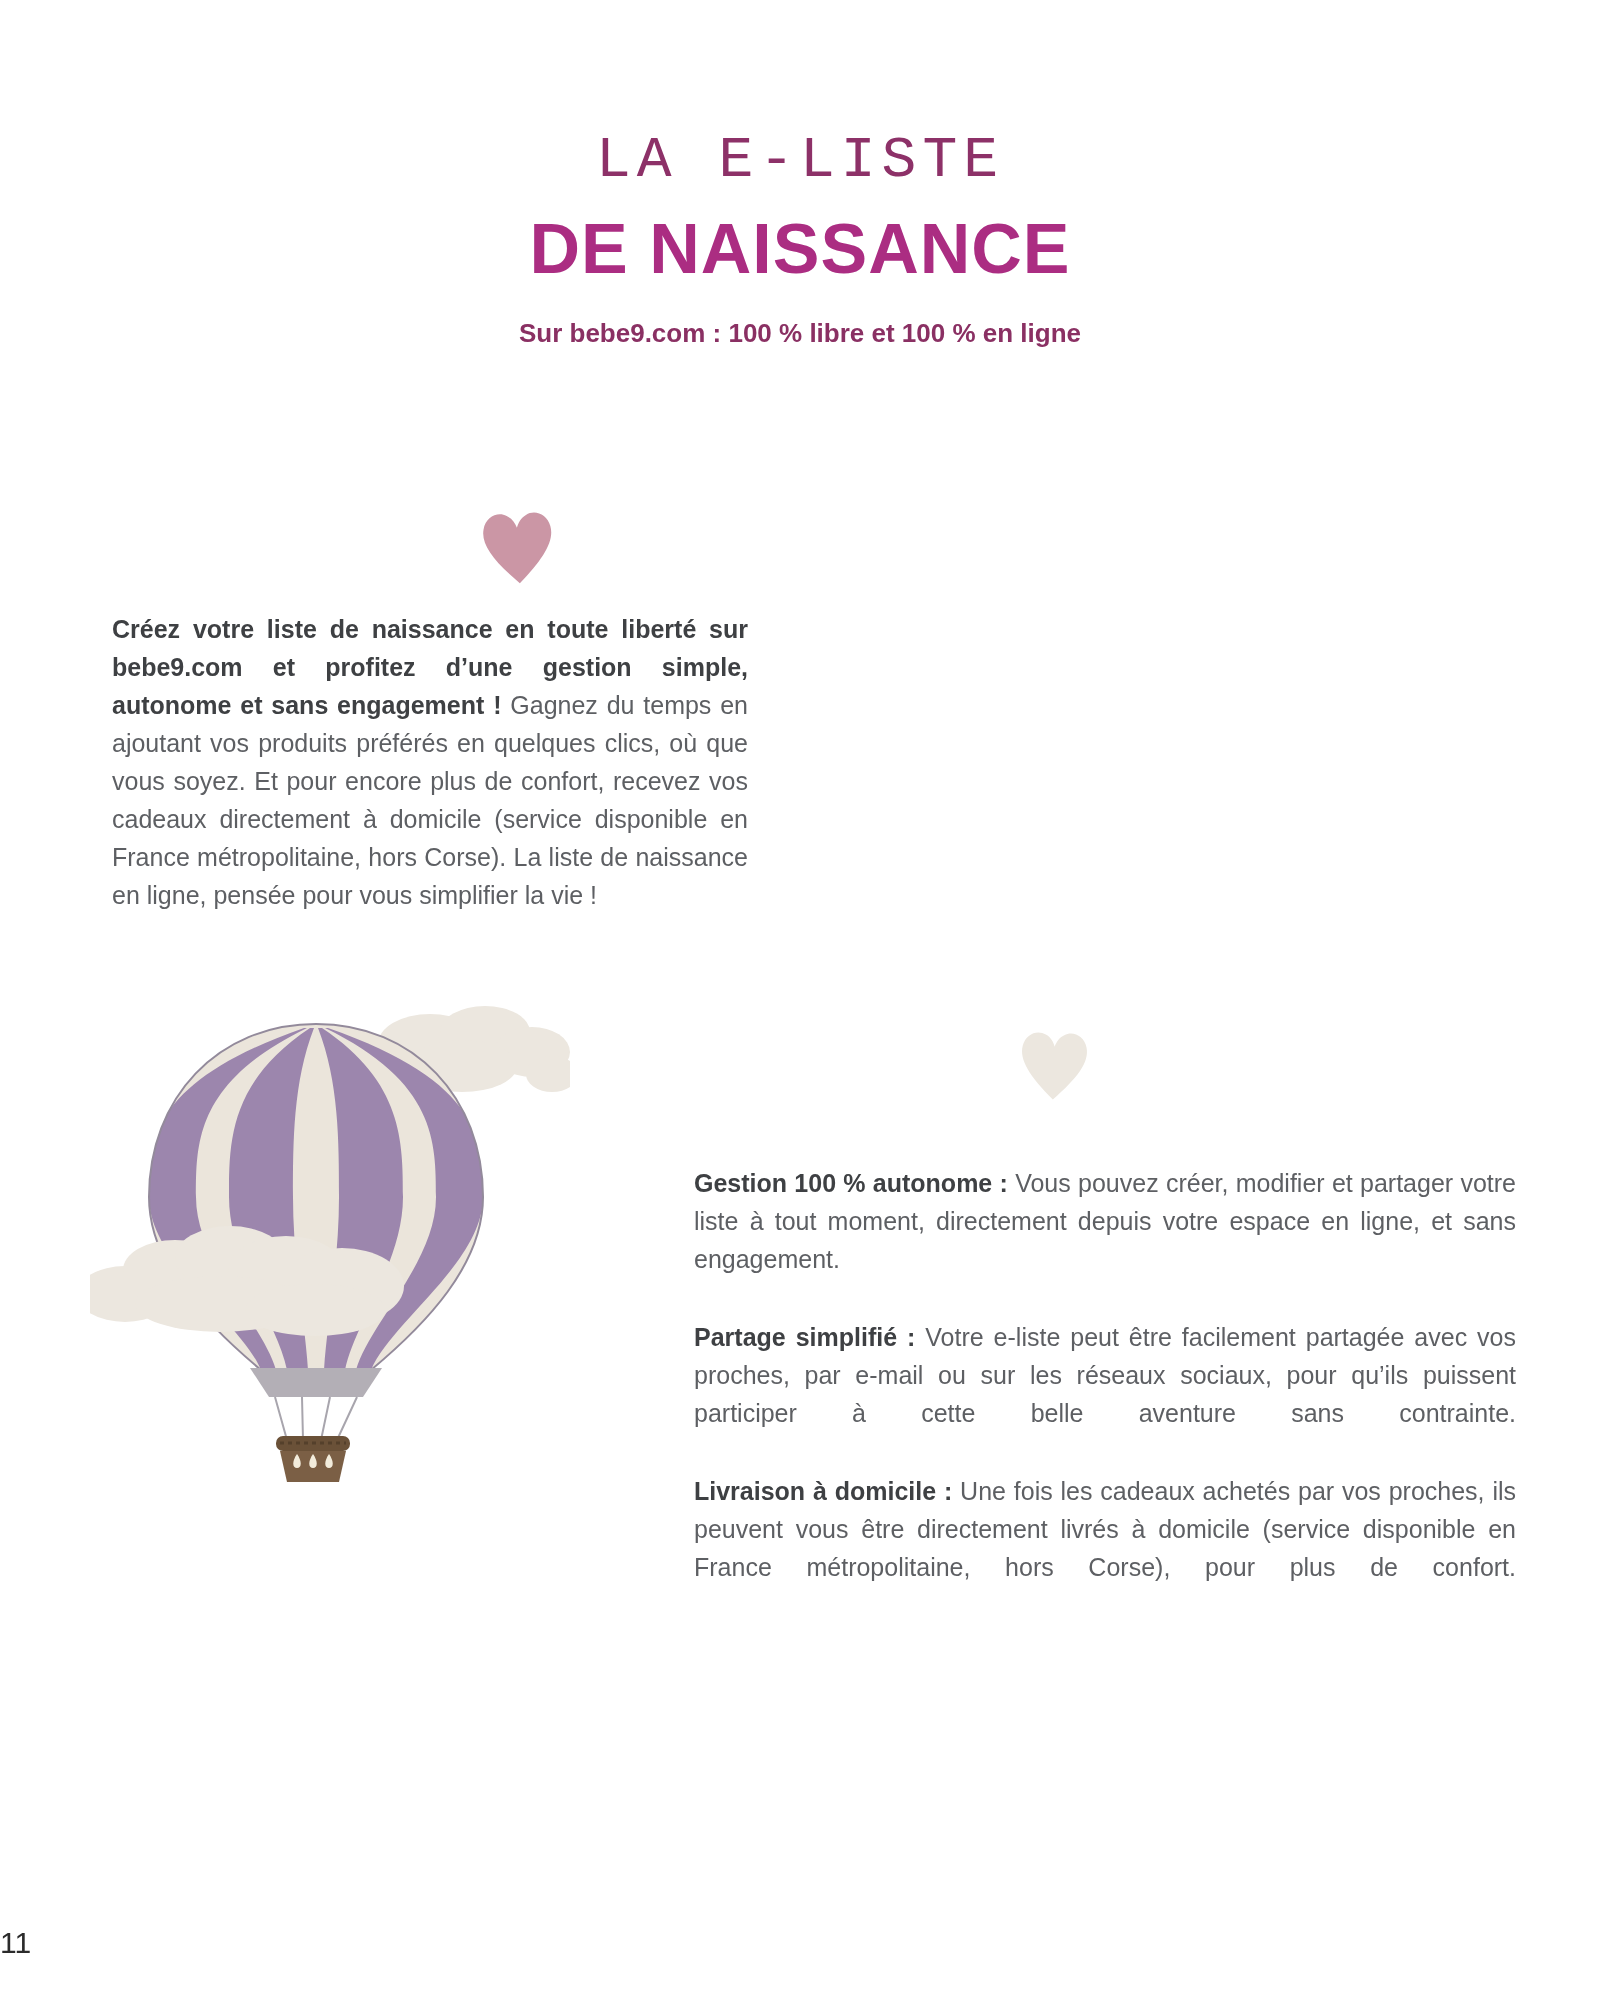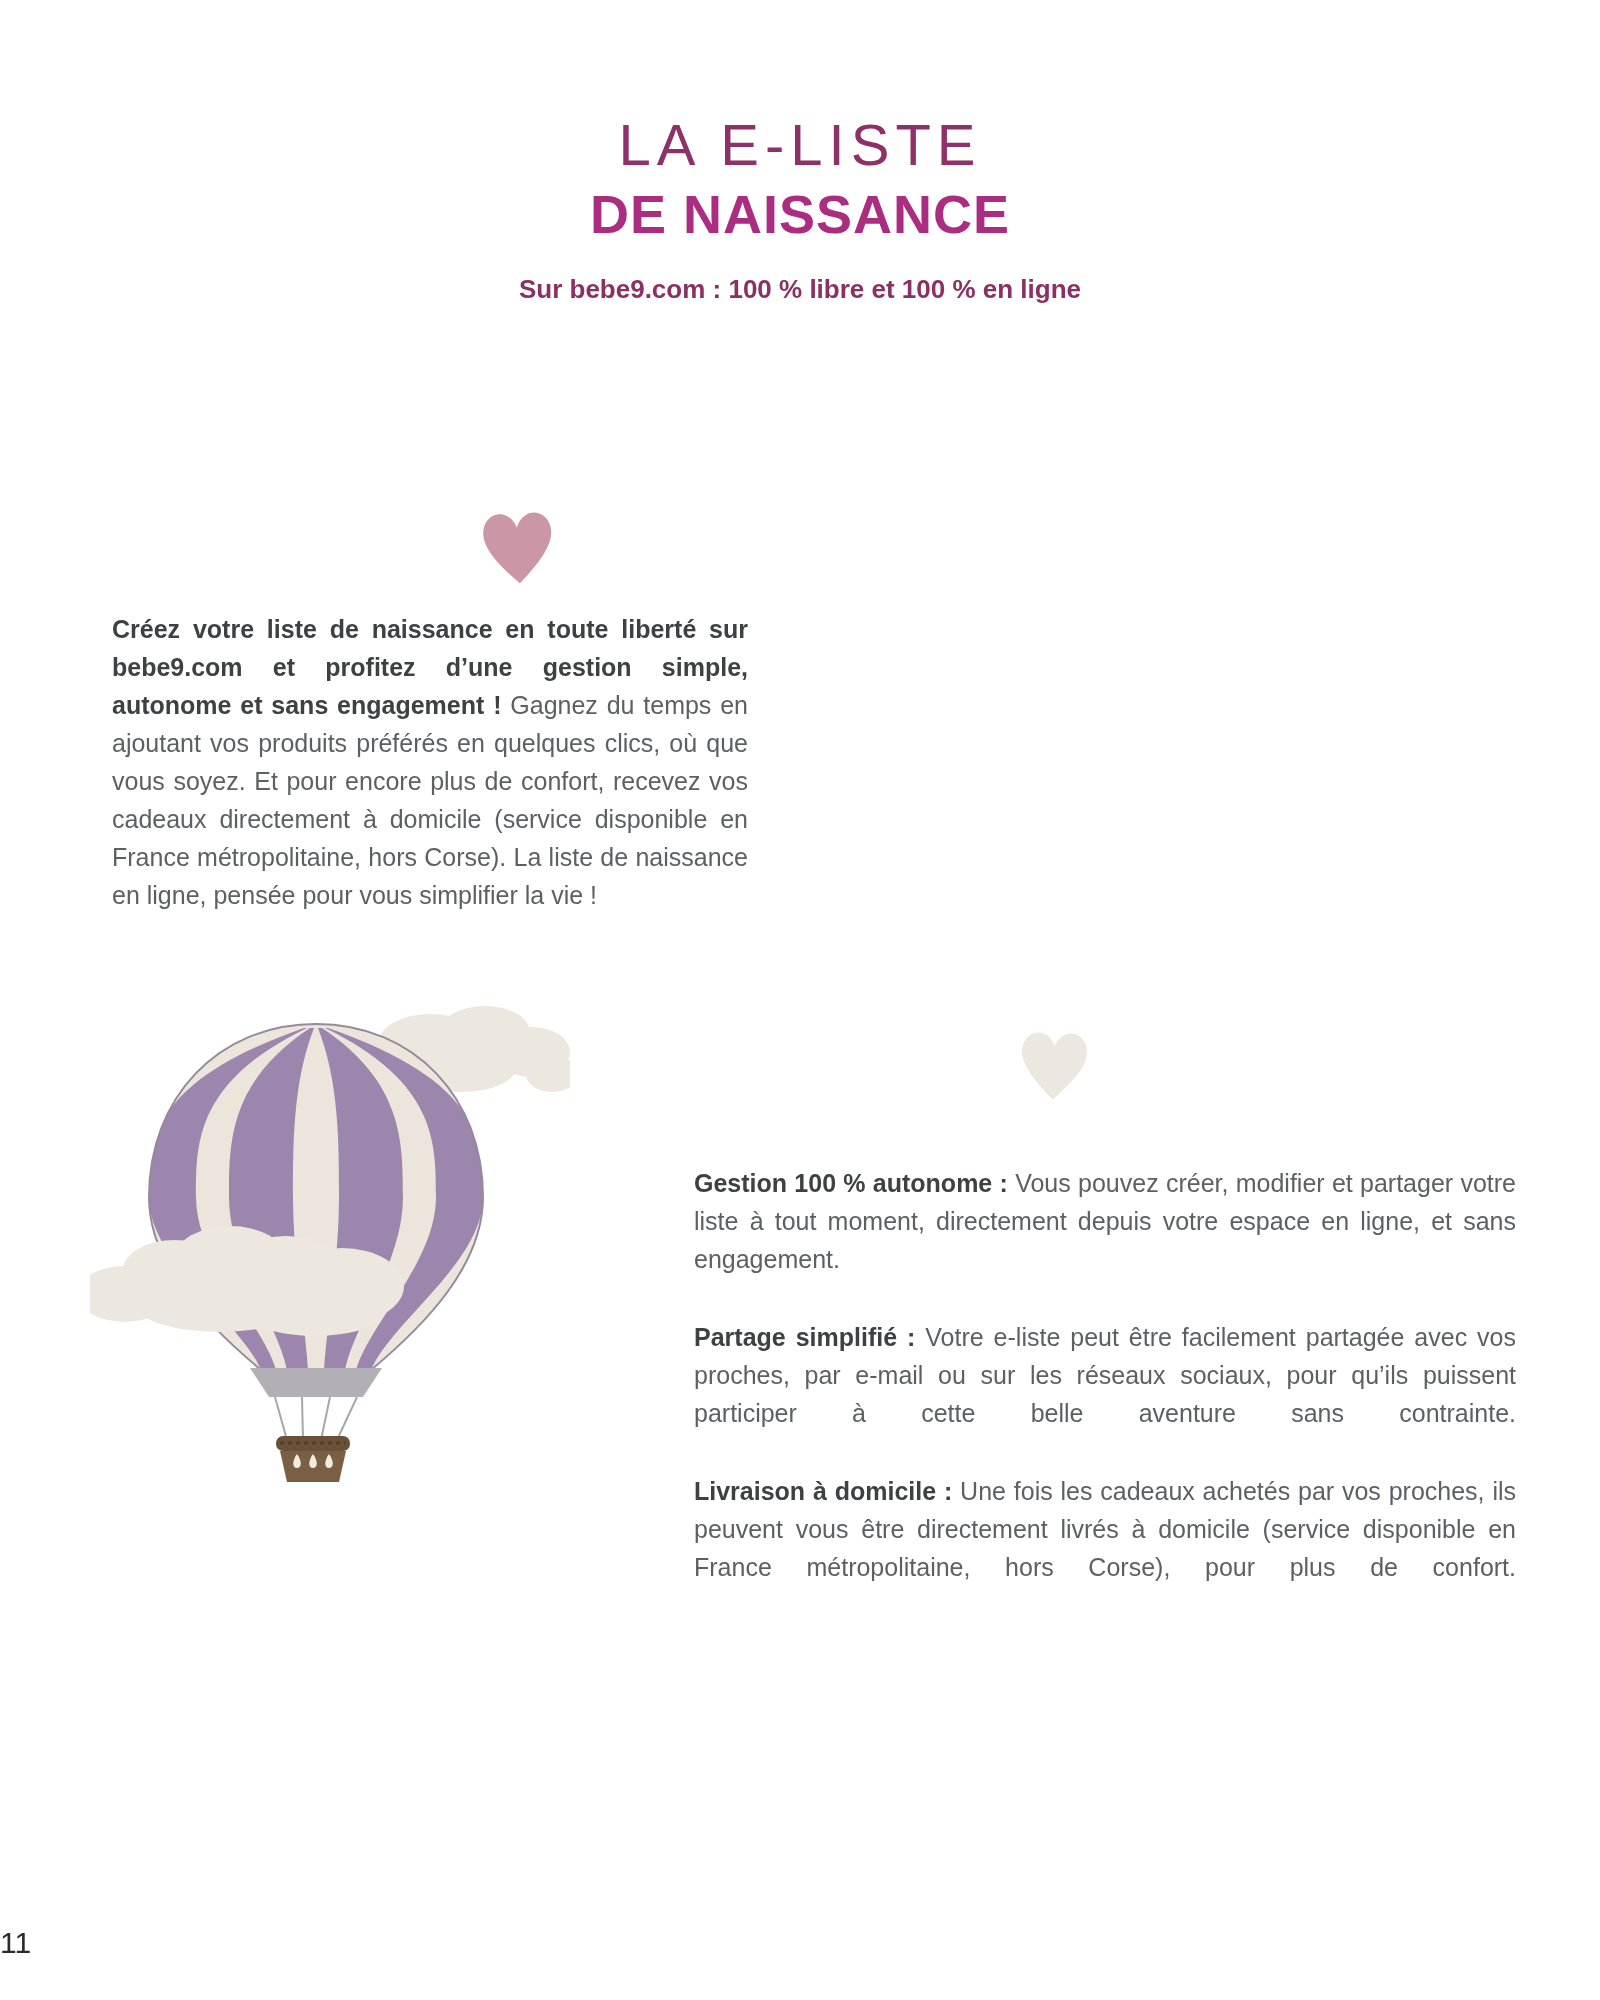--- a/index.html
+++ b/index.html
@@ -12,25 +12,25 @@
   }
   *{box-sizing:border-box;}
   html,body{margin:0;padding:0;background:#e9e9e9;}
   .page{
     position:relative;width:1600px;height:2000px;margin:0 auto;
     background:#ffffff;overflow:hidden;
     font-family:"Liberation Sans", sans-serif;
   }
   .title-block{position:absolute;top:112px;left:0;width:100%;text-align:center;}
   .title-line1{
-    margin:0;font-size:58px;font-weight:500;letter-spacing:6px;
-    color:var(--title-top);line-height:1.15;
+    margin:16px;font-size:58px;font-weight:500;letter-spacing:6px;
+    color:var(--title-top);line-height:1.15;font-family:Liberation Mono, monospace;
   }
   .title-line2{
-    margin:6px 0 0;font-size:54px;font-weight:800;letter-spacing:1px;
+    margin:6px 0 0;font-size:70px;font-weight:800;letter-spacing:1px;
     color:var(--title-main);line-height:1.1;
   }
   .subtitle{
     margin:30px 0 0;font-size:26px;font-weight:700;color:var(--subtitle);
   }
   .heart{position:absolute;}
   .heart svg{width:100%;height:100%;display:block;}
   .heart-pink-box{left:474px;top:502px;width:88px;height:92px;transform:rotate(-3deg);}
   .heart-pink-box path{fill:var(--heart-pink);}
   .heart-beige-box{left:1012px;top:1020px;width:84px;height:92px;transform:rotate(2deg);}

